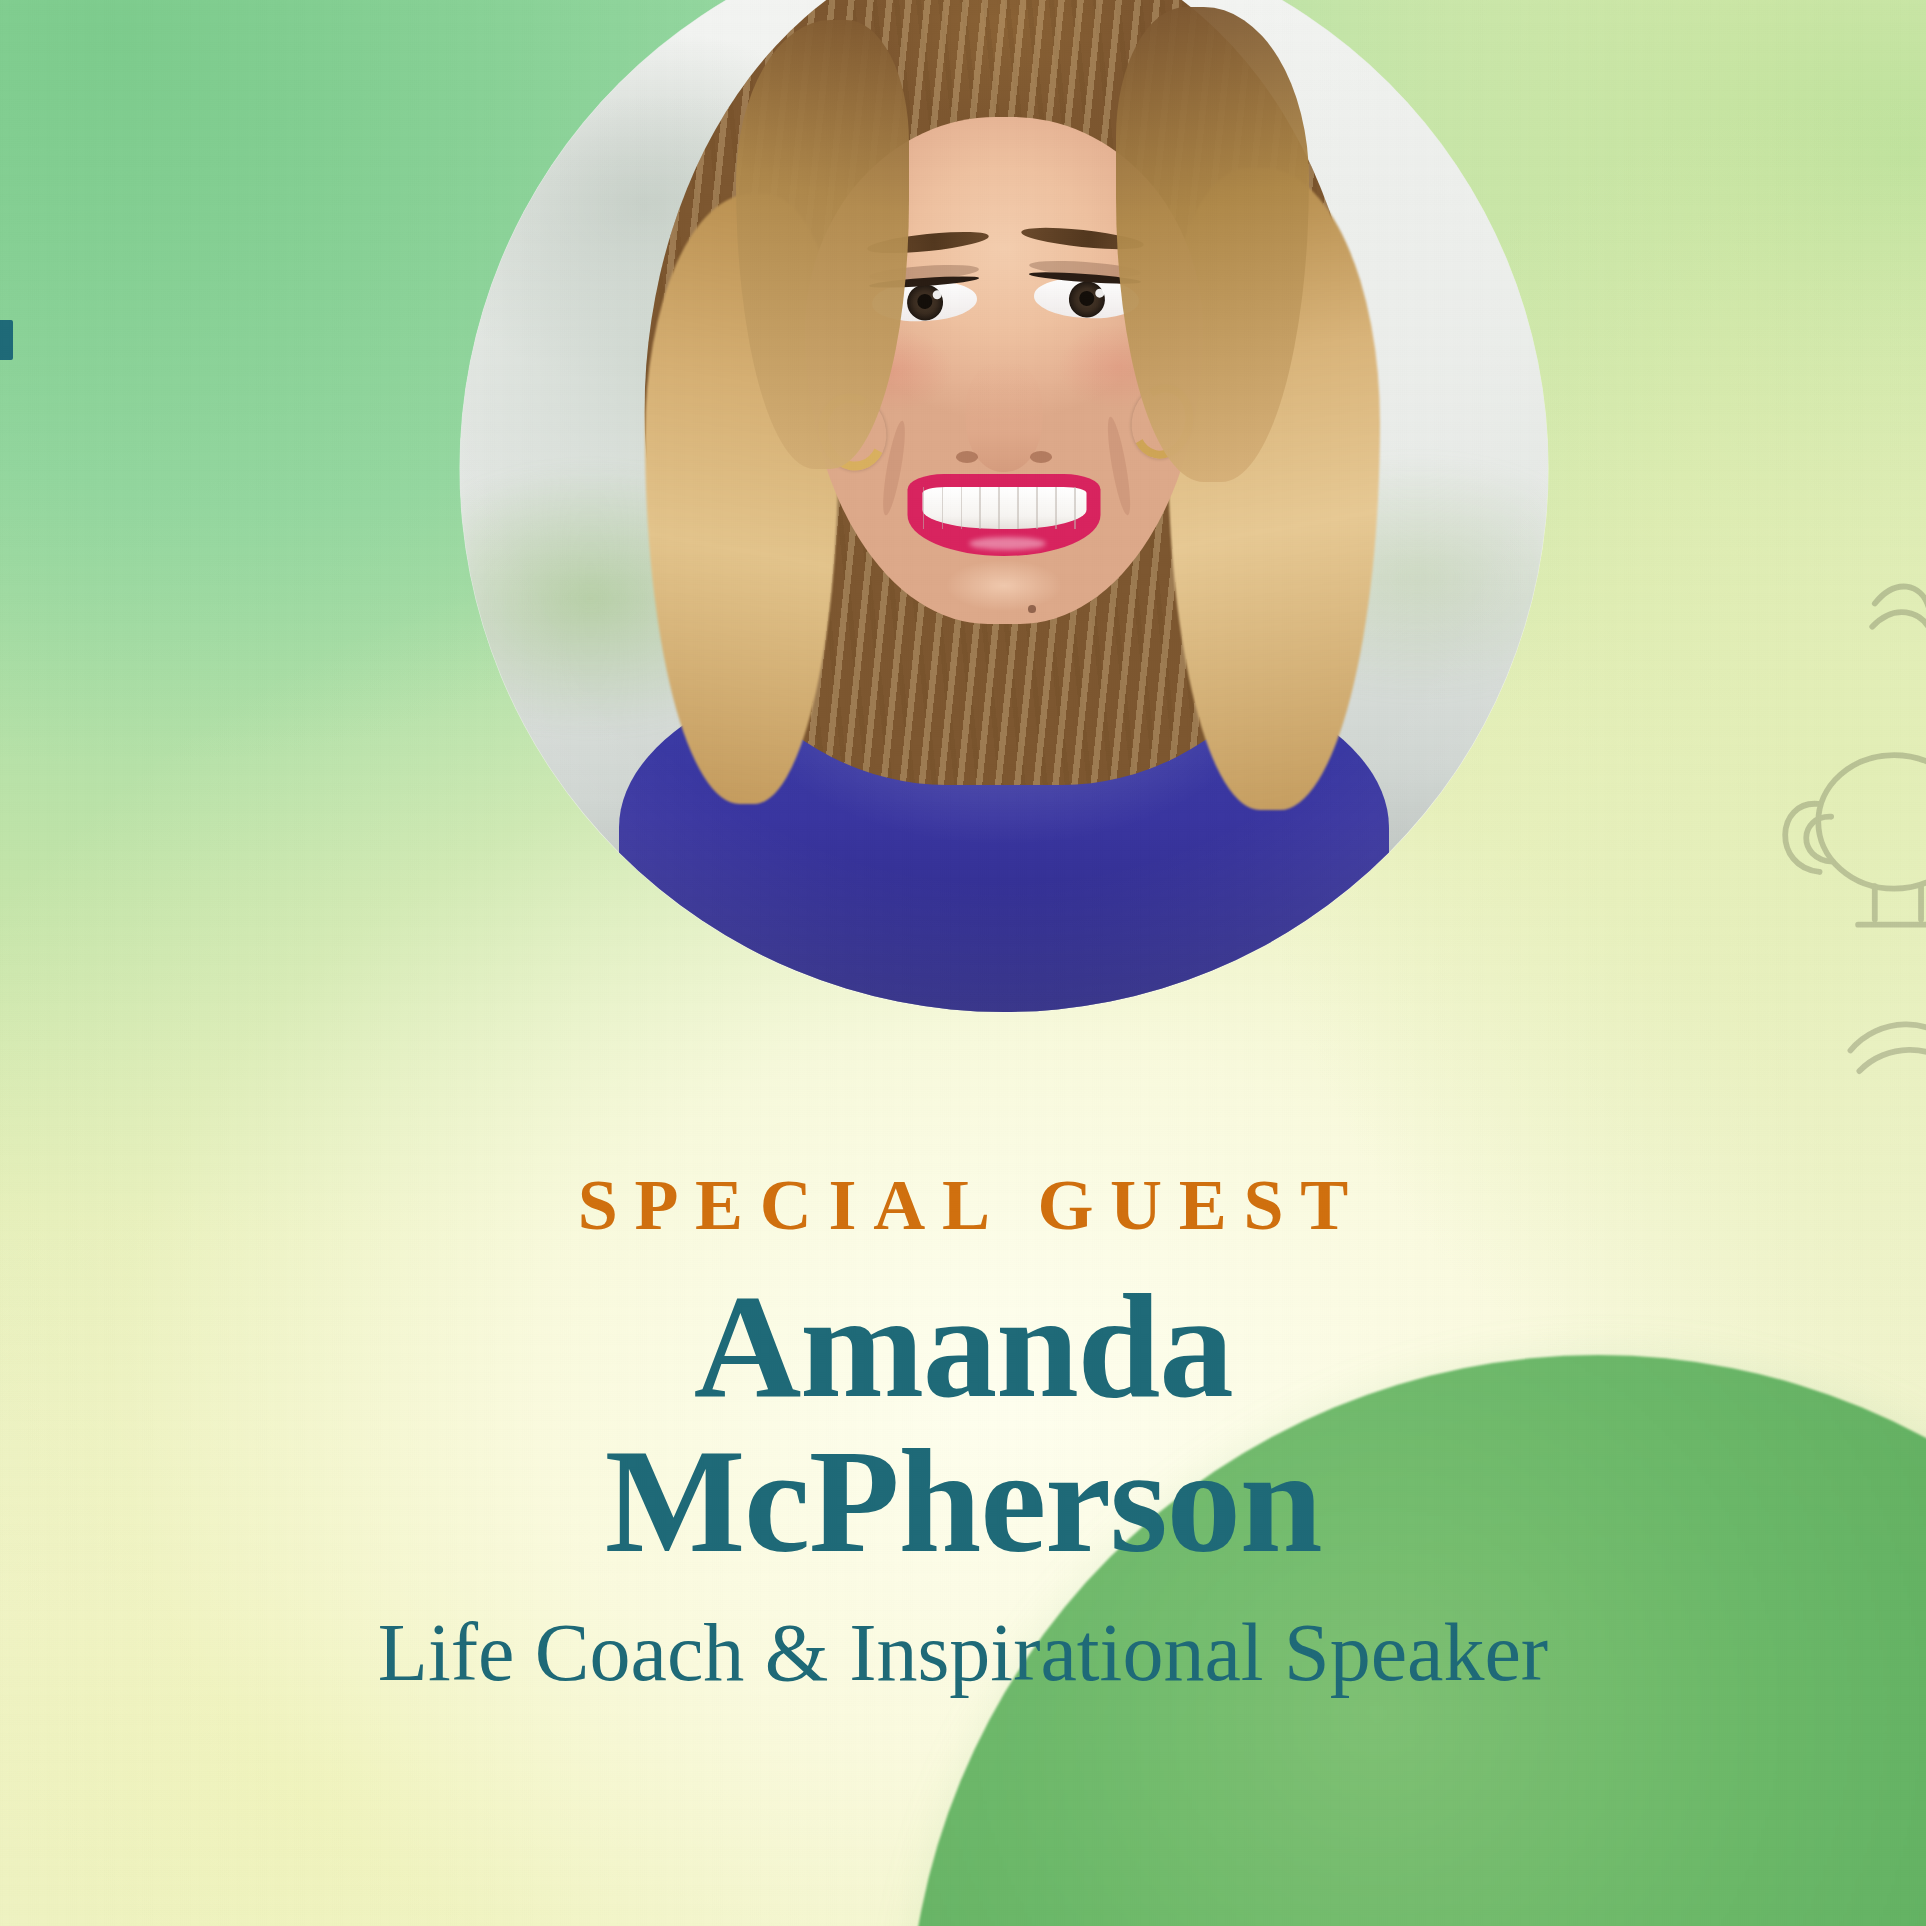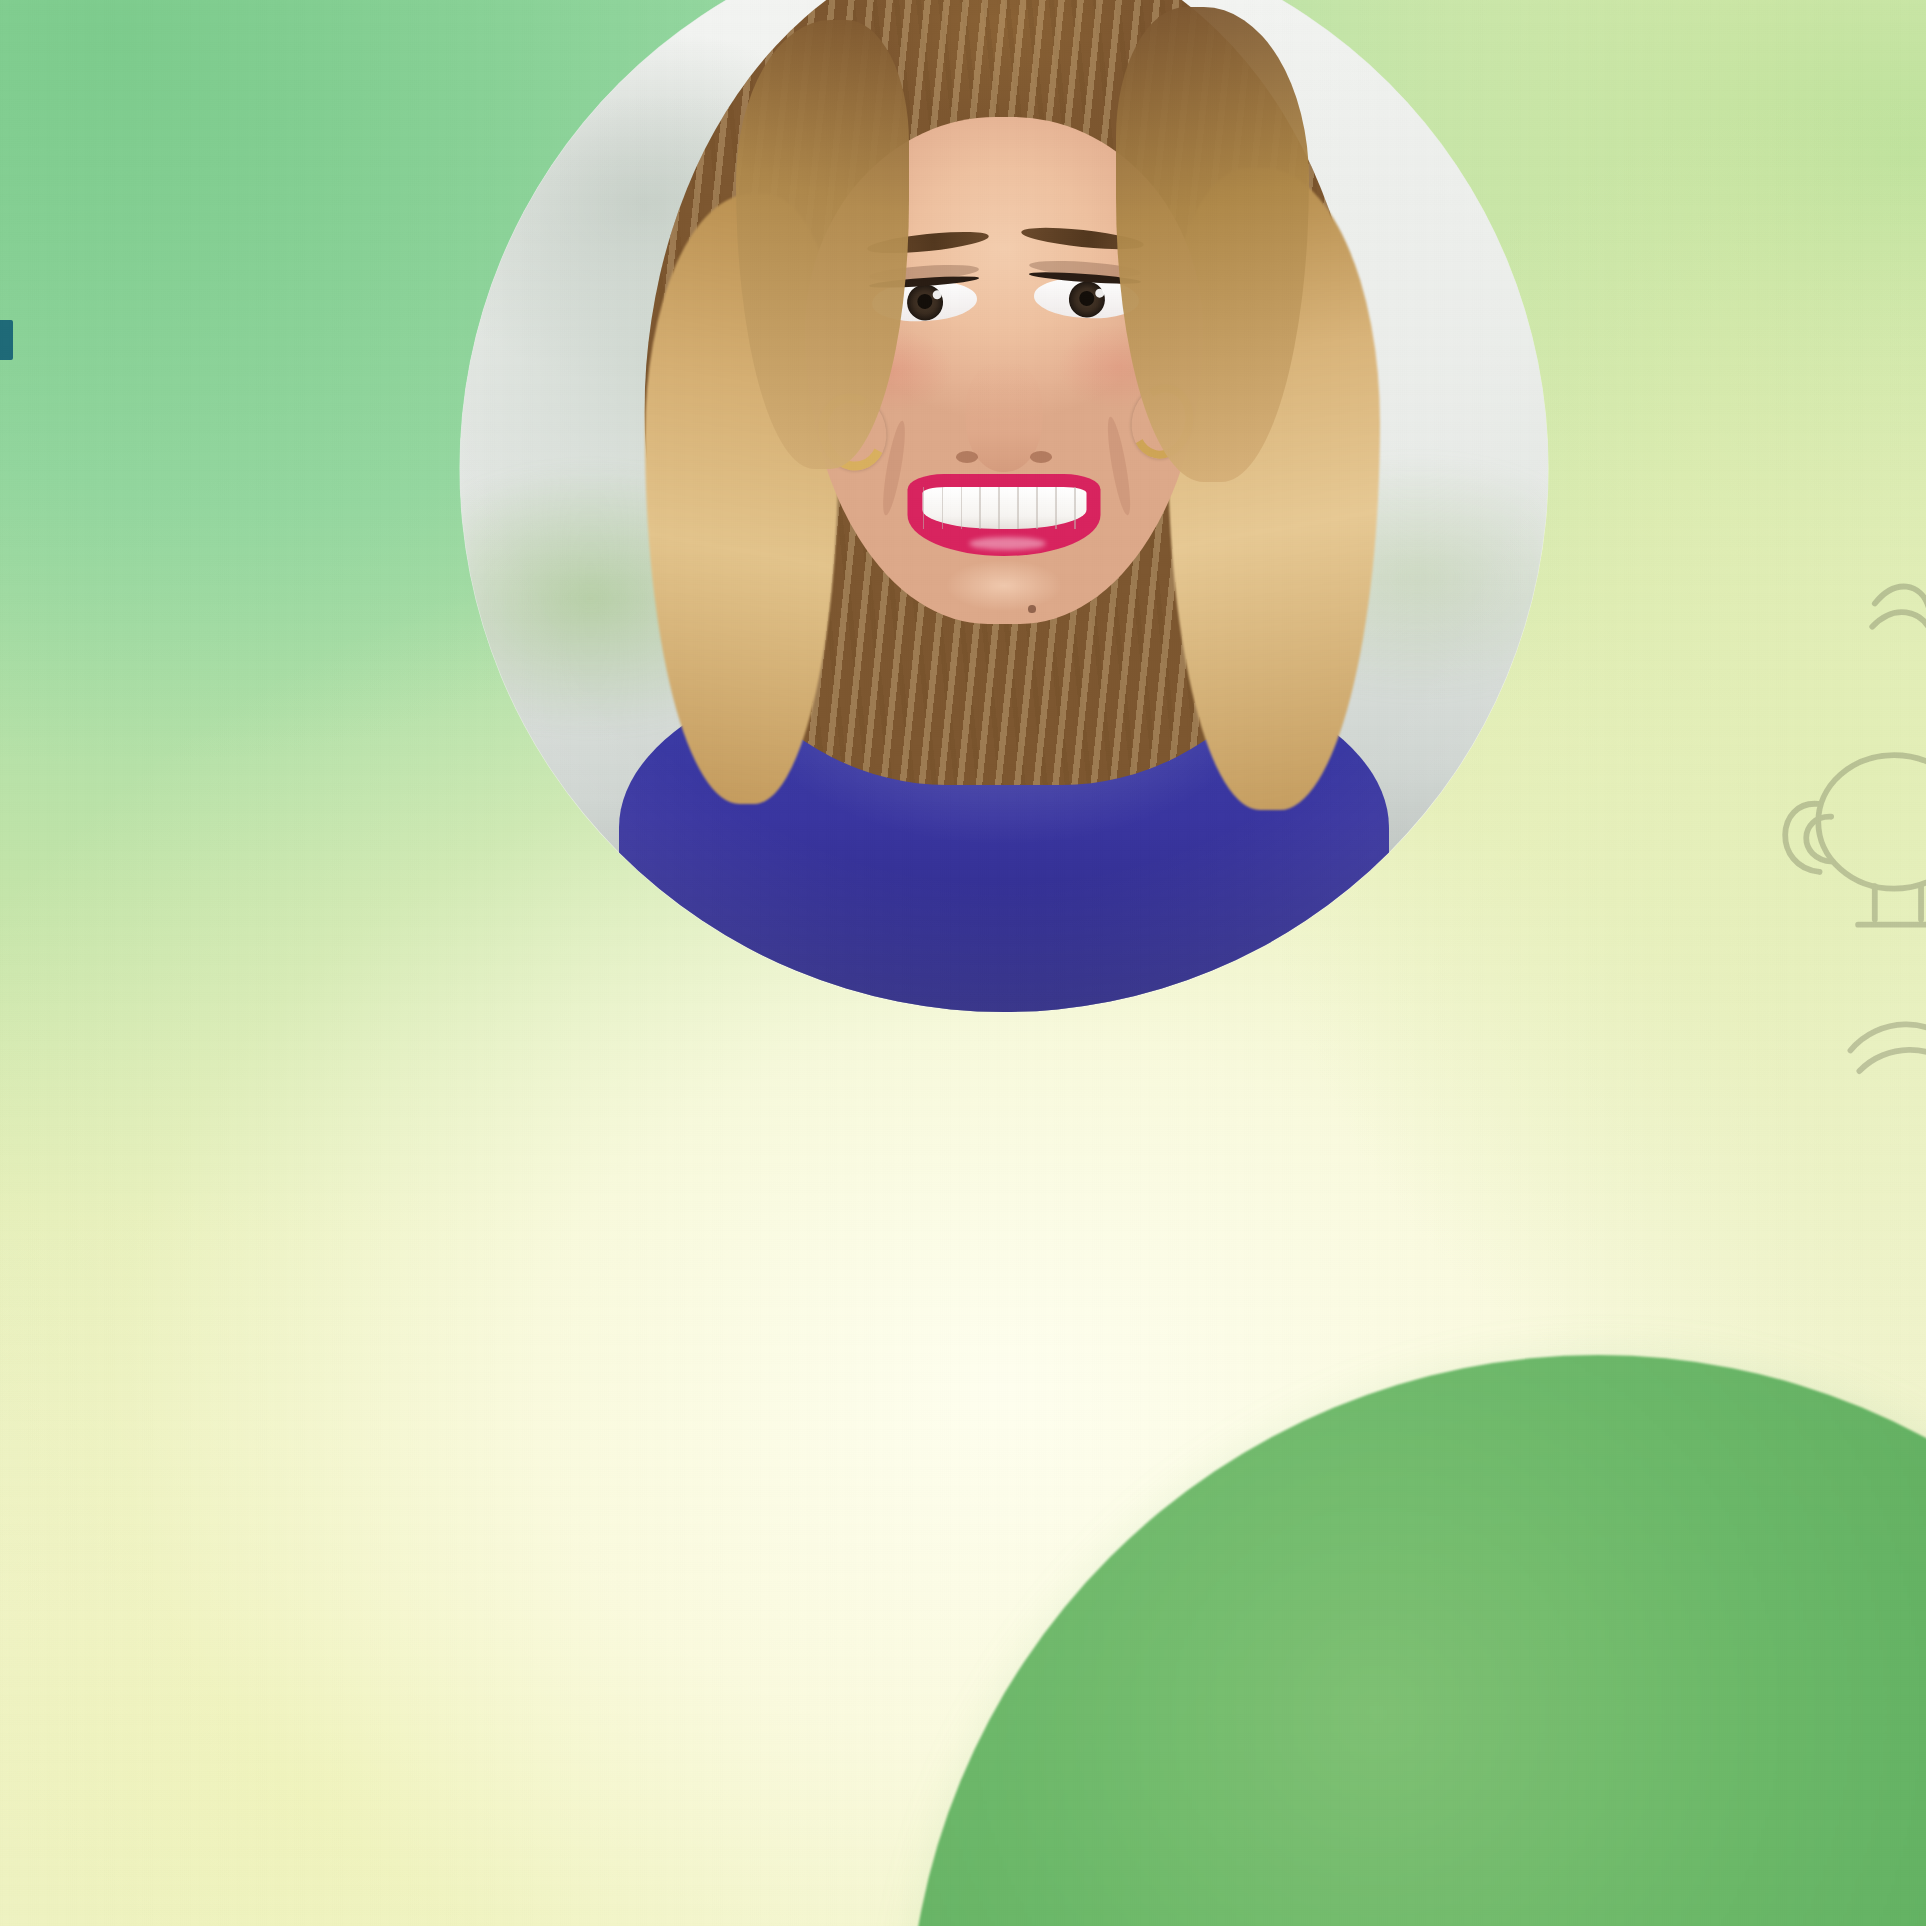--- a/index.html
+++ b/index.html
@@ -363,16 +363,22 @@
       <div class="earringL"></div>
       <div class="earringR"></div>
     </div>
 
     <div class="p-hair-frontL"></div>
     <div class="p-hair-frontR"></div>
 
     <div class="p-soft"></div>
   </div>
 
+  <div class="textblock">
+    <p class="eyebrow">SPECIAL GUEST</p>
+    <h1 class="guest-name">Amanda
+McPherson</h1>
+    <p class="guest-role">Life Coach &amp; Inspirational Speaker</p>
+  </div>
 
   <div class="grain"></div>
 </div>
 
 
 </body></html>

